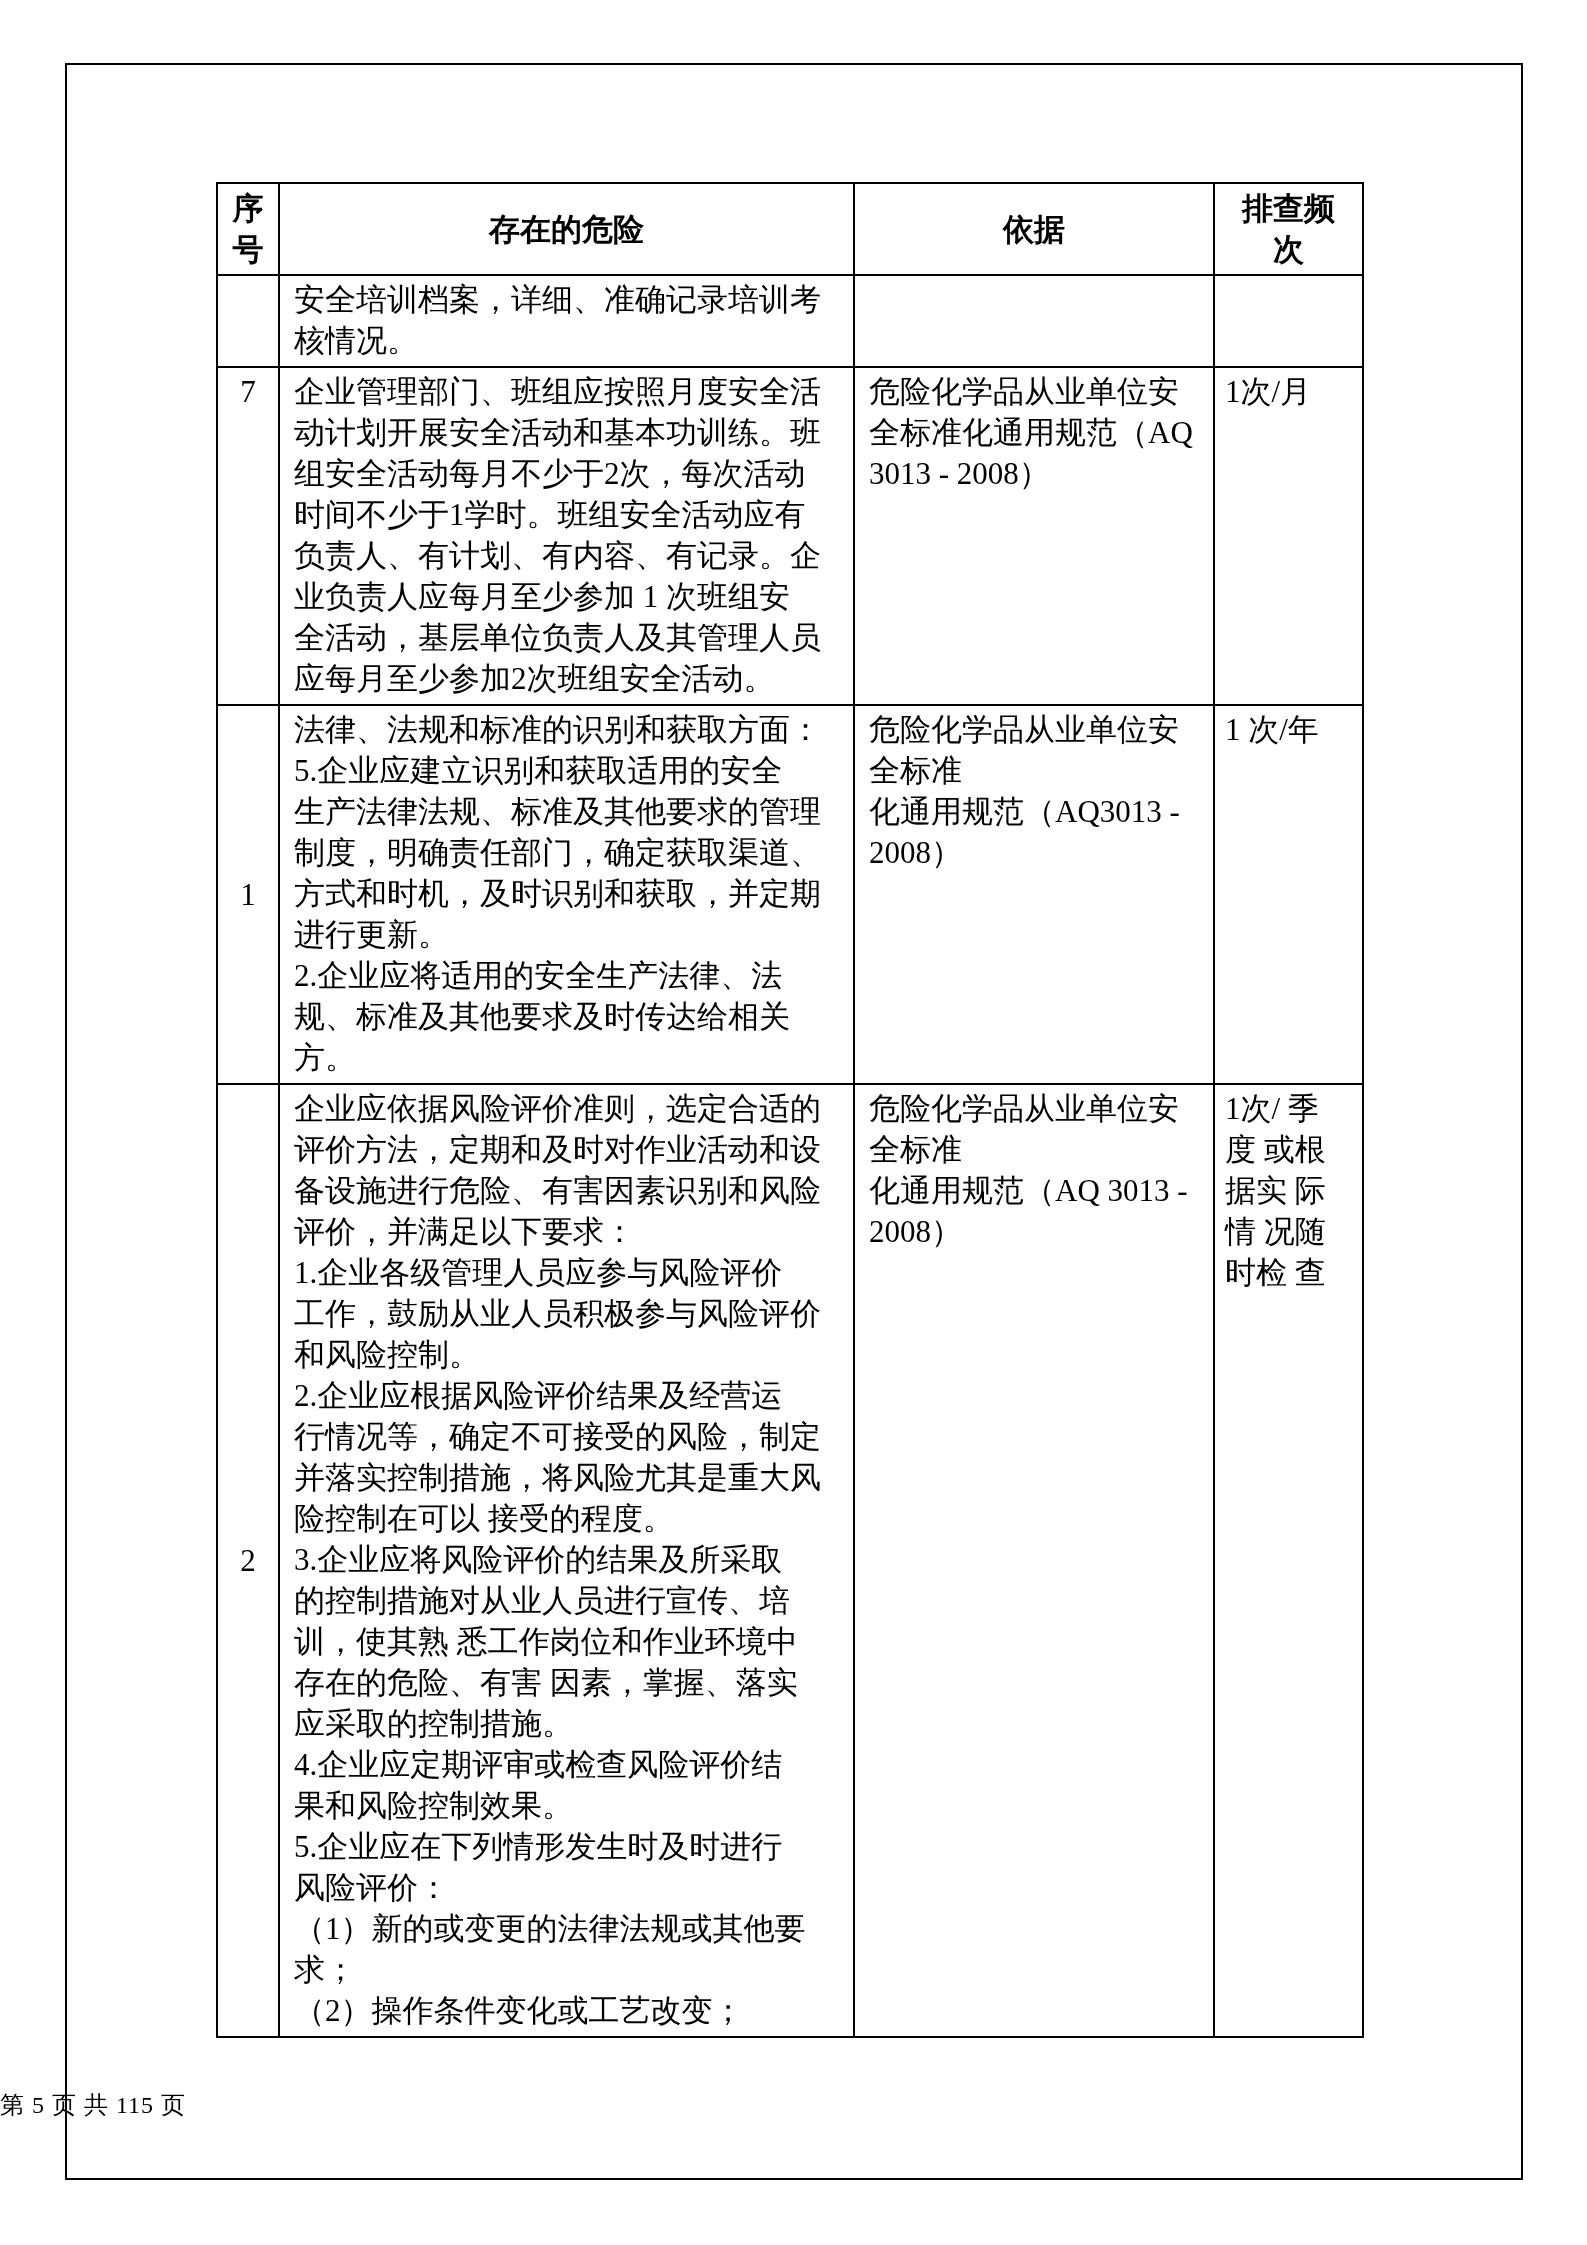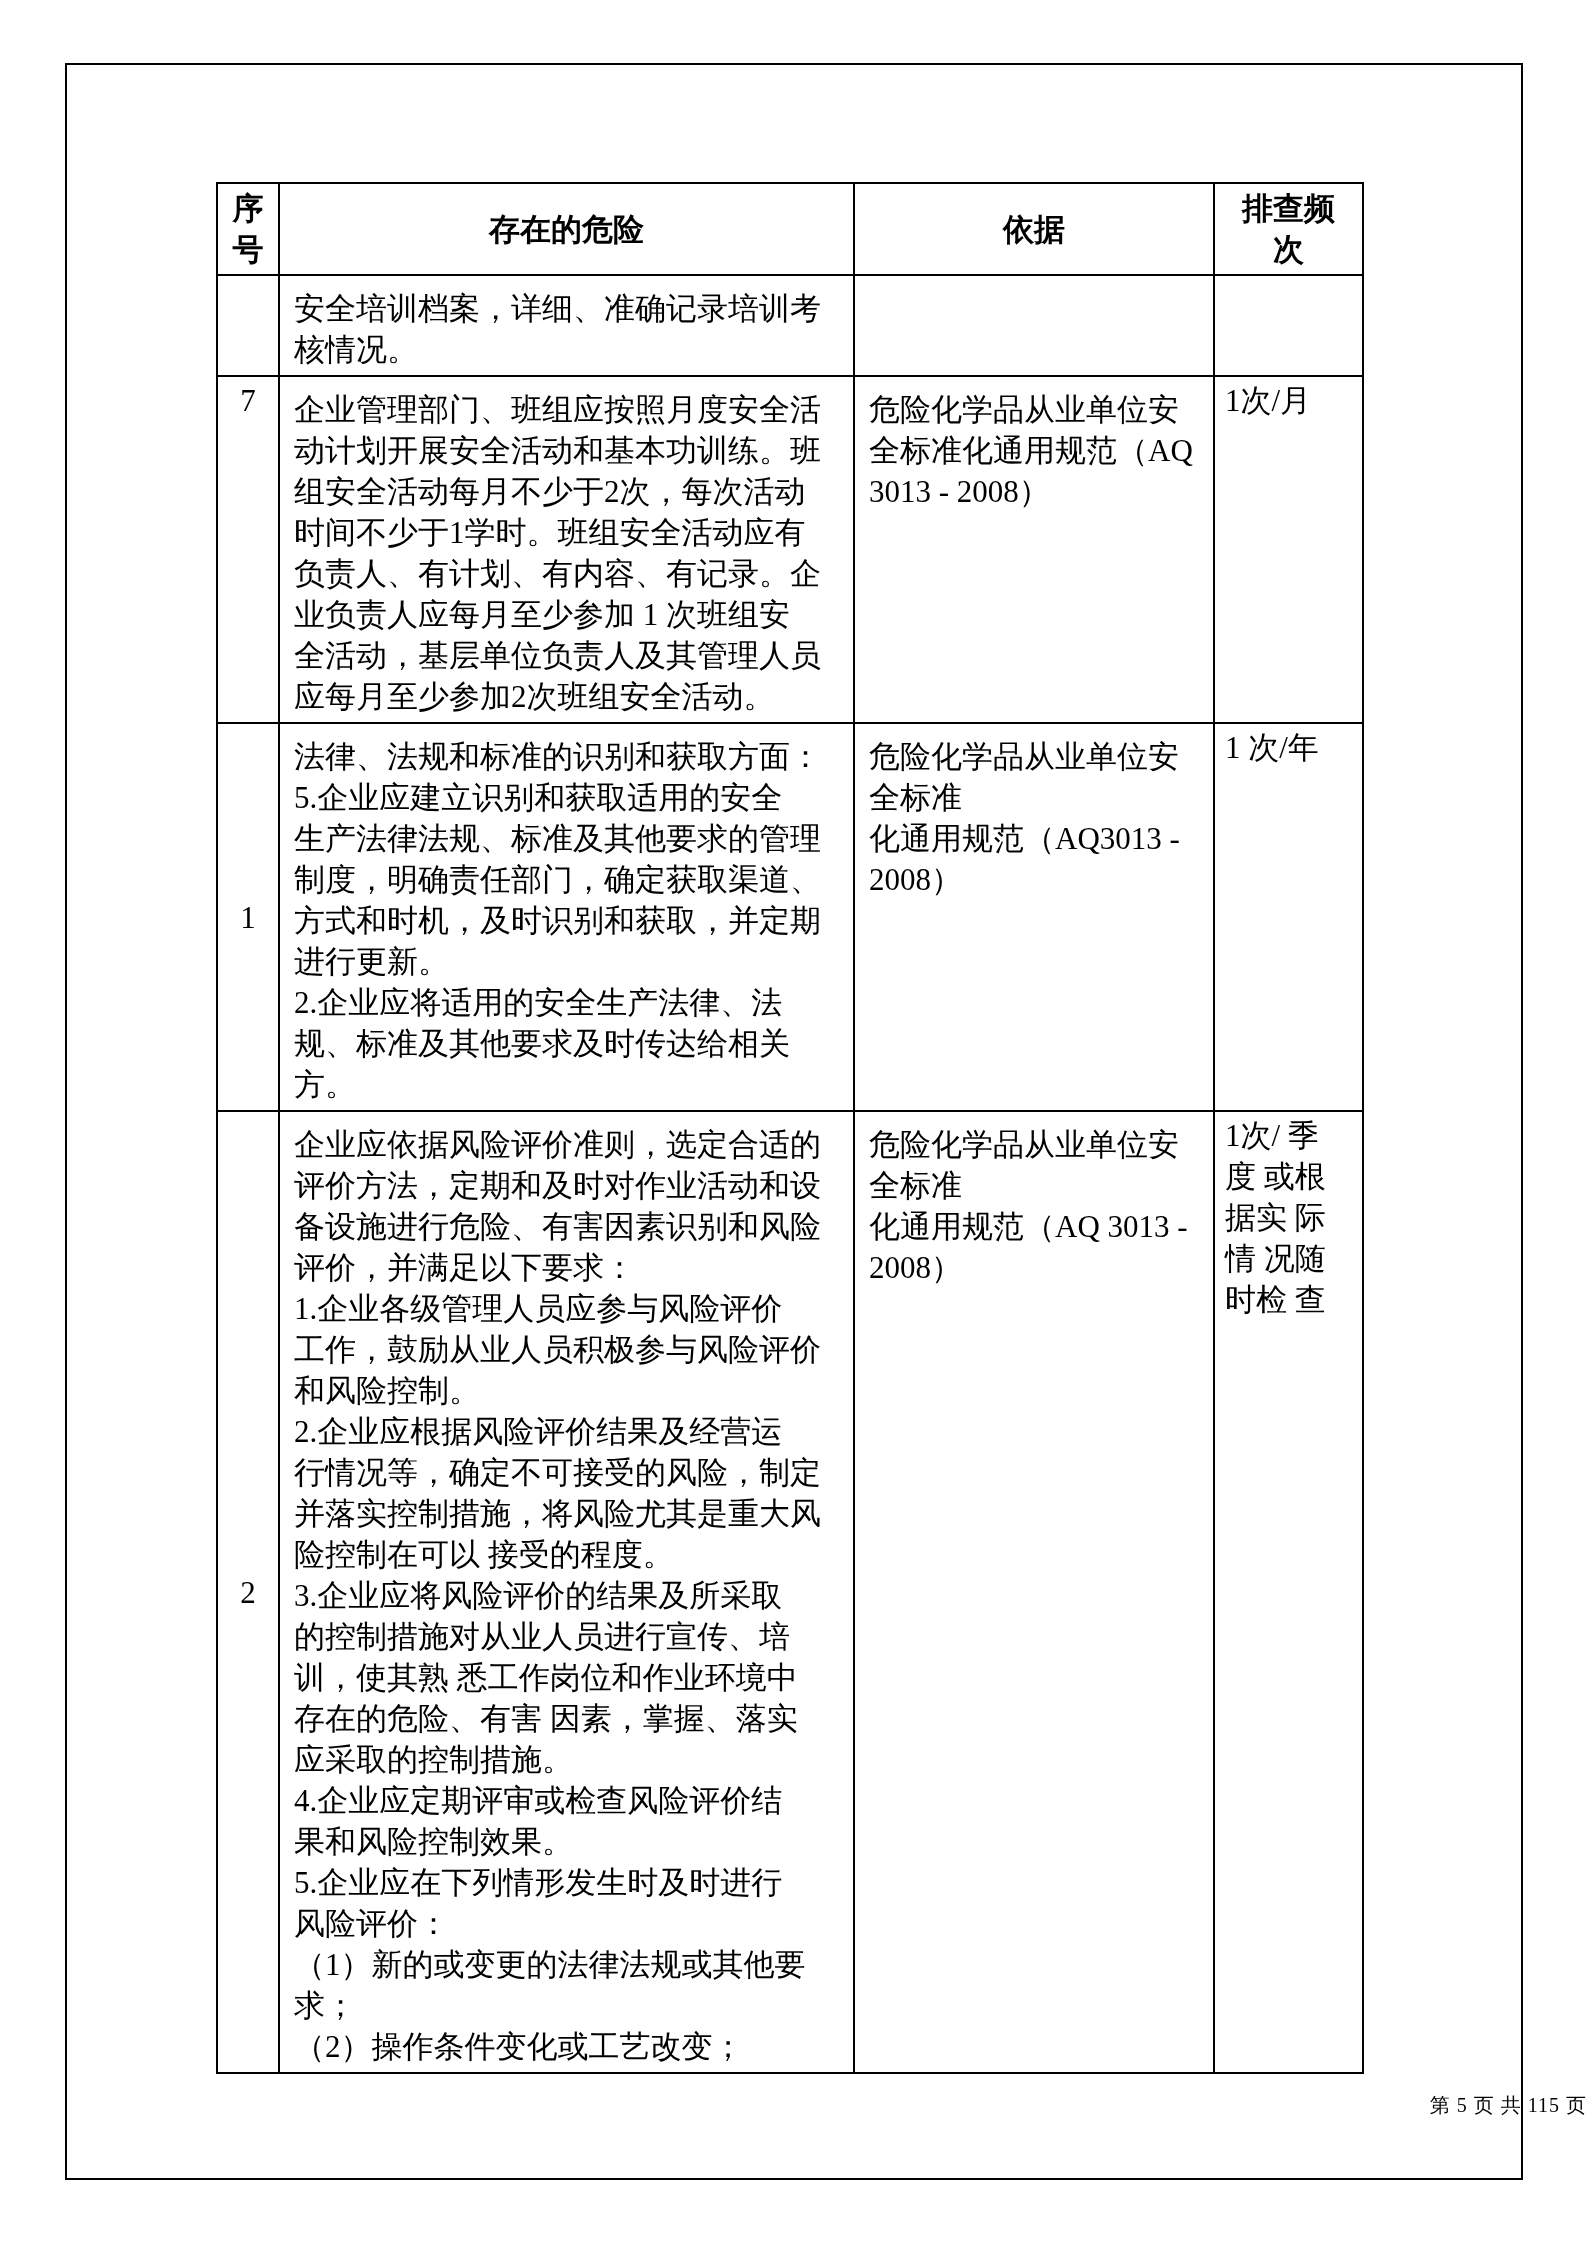--- a/index.html
+++ b/index.html
@@ -33,21 +33,21 @@
     border-collapse: collapse;
     table-layout: fixed;
     font-size: 31px;
     line-height: 41px;
   }
   .doc-table th, .doc-table td {
     border: 2px solid #000000;
     vertical-align: top;
     white-space: pre-line;
     overflow: hidden;
-    padding: 12px 12px 5px 14px;
+    padding: 3px 12px 5px 14px;
   }
   .doc-table th {
     font-weight: bold;
     text-align: center;
     vertical-align: middle;
     height: 84px;
     padding: 3px 4px;
   }
   td.seq {
     text-align: center;
@@ -63,22 +63,22 @@
     font-weight: bold;
     white-space: nowrap;
     padding: 4px 6px;
     height: 41px;
   }
   .page-footer {
     position: absolute;
     left: 0;
     top: 2090px;
     width: 100%;
-    text-align: right;
-    font-size: 20px;
+    text-align: left;
+    font-size: 24px;
     line-height: 30px;
     color: #000000;
     letter-spacing: 1px;
   }
 </style>
 </head>
 <body>
 
 <div class="page">
   <div class="page-border"></div>

